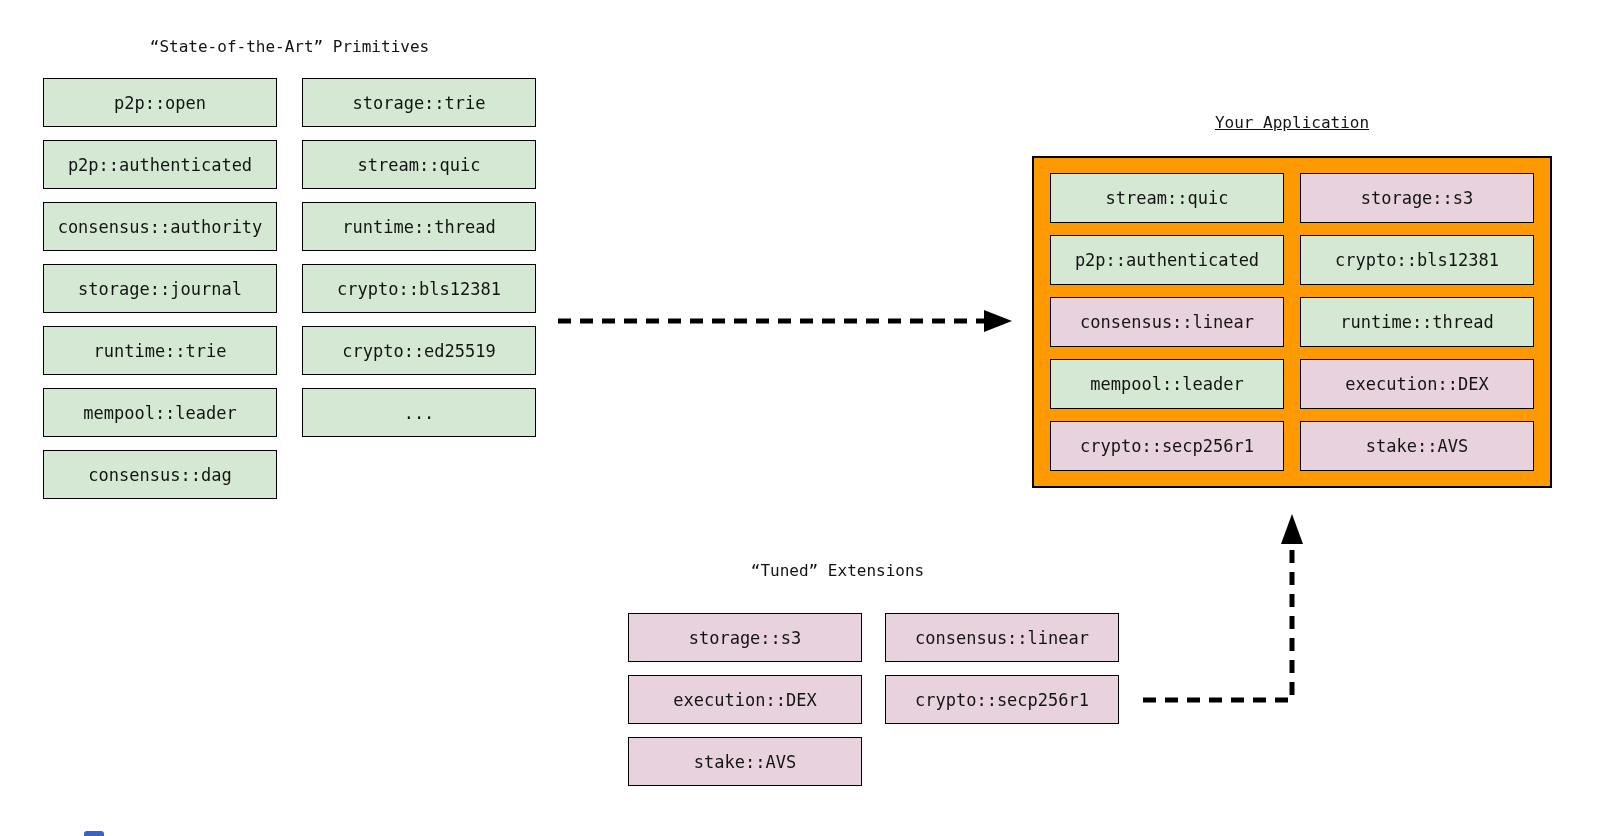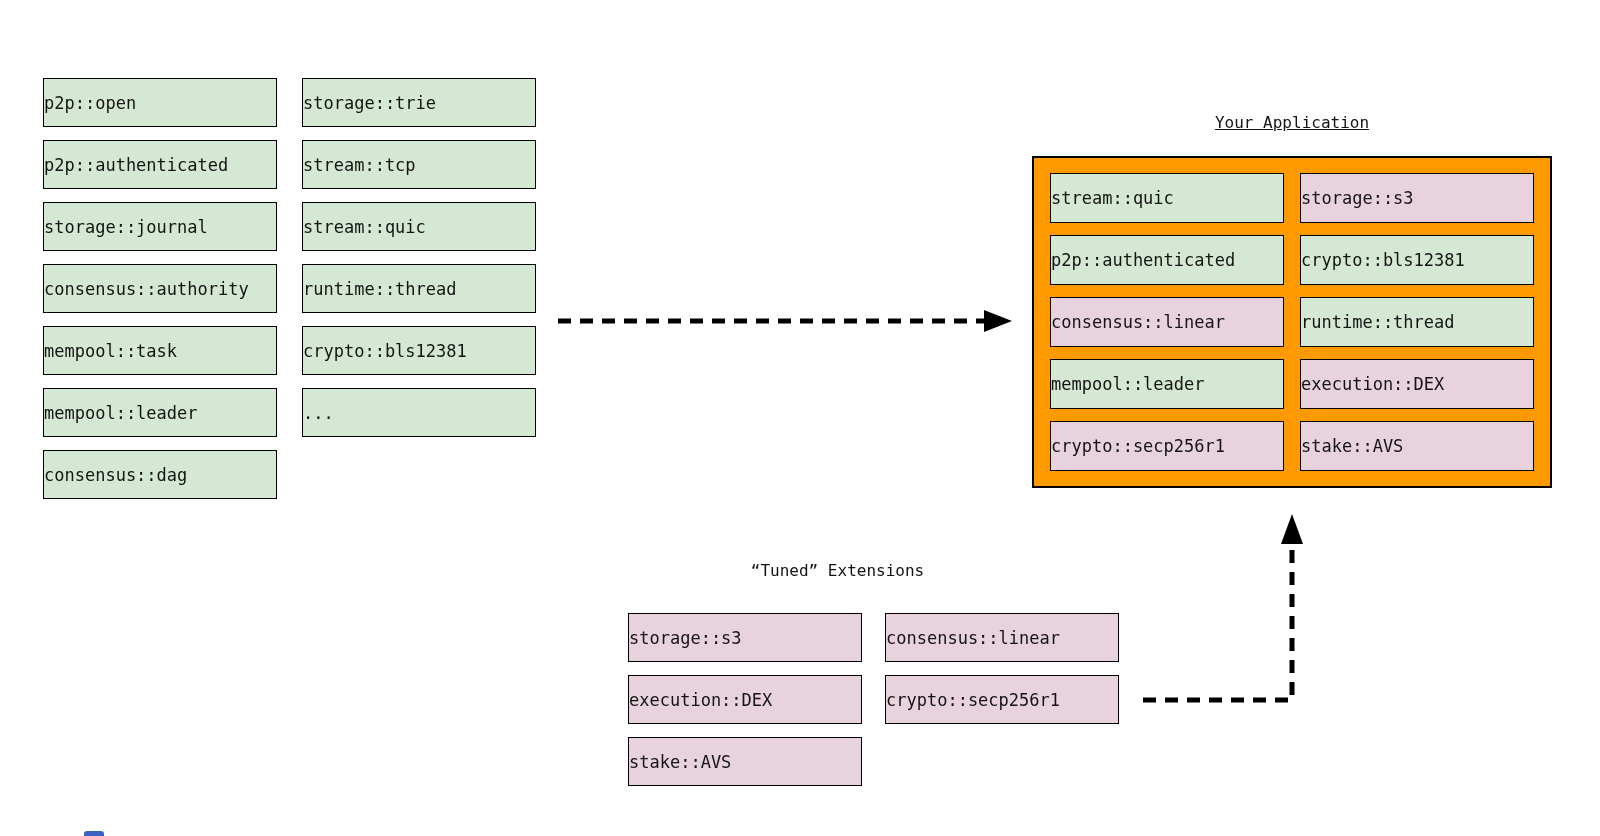--- a/index.html
+++ b/index.html
@@ -22,21 +22,21 @@
 
   .vcol { position:absolute; display:flex; flex-direction:column; gap:13px; }
   #primitives-col-0 { left:43px;  top:78px;  width:234px; }
   #primitives-col-1 { left:302px; top:78px;  width:234px;border-radius:15px; }
   #ext-col-0        { left:628px; top:613px; width:234px; }
   #ext-col-1        { left:885px; top:613px; width:234px; }
 
   .box {
     height:49px; flex:0 0 auto;
     border:1px solid var(--box-border,#000);
-    display:flex; align-items:center; justify-content:flex-start;
+    display:flex; align-items:center; justify-content:center;
     font-size:17px; color:var(--text,#141414); white-space:pre;
   }
   .box.primitive { background:var(--primitive-fill,#d5e8d4); }
   .box.extension { background:var(--extension-fill,#e7d2dd); }
 
   #app-box {
     position:absolute; left:1032px; top:156px; width:520px; height:332px;
     background:var(--app-fill,#ff9900);
     border:2px solid var(--box-border,#000);
     padding:15px 16px;
@@ -61,35 +61,36 @@
 
   <svg id="arrows" viewBox="0 0 1600 836" xmlns="http://www.w3.org/2000/svg">
 
     <line x1="558" y1="321" x2="986" y2="321" stroke="#000" stroke-width="5" stroke-dasharray="13 9"></line>
     <polygon points="984,310 984,332 1012,321" fill="#000"></polygon>
 
     <path d="M 1143 700 L 1292 700 L 1292 542" fill="none" stroke="#000" stroke-width="5" stroke-dasharray="13 9"></path>
     <polygon points="1281,544 1303,544 1292,514" fill="#000"></polygon>
   </svg>
 
+  <div id="primitives-title" class="section-title">“State-of-the-Art” Primitives</div>
   <div id="primitives-col-0" class="vcol">
       <div class="box primitive"><span>p2p::open</span></div>
       <div class="box primitive"><span>p2p::authenticated</span></div>
+      <div class="box primitive"><span>consensus::authority</span></div>
       <div class="box primitive"><span>storage::journal</span></div>
-      <div class="box primitive"><span>consensus::authority</span></div>
-      <div class="box primitive"><span>mempool::task</span></div>
+      <div class="box primitive"><span>runtime::trie</span></div>
       <div class="box primitive"><span>mempool::leader</span></div>
       <div class="box primitive"><span>consensus::dag</span></div>
     </div>
   <div id="primitives-col-1" class="vcol">
       <div class="box primitive"><span>storage::trie</span></div>
-      <div class="box primitive"><span>stream::tcp</span></div>
       <div class="box primitive"><span>stream::quic</span></div>
       <div class="box primitive"><span>runtime::thread</span></div>
       <div class="box primitive"><span>crypto::bls12381</span></div>
+      <div class="box primitive"><span>crypto::ed25519</span></div>
       <div class="box primitive"><span>...</span></div>
     </div>
 
   <div id="app-title" class="section-title">Your Application</div>
   <div id="app-box">
     <div id="app-grid">
         <div class="box primitive"><span>stream::quic</span></div>
         <div class="box extension"><span>storage::s3</span></div>
         <div class="box primitive"><span>p2p::authenticated</span></div>
         <div class="box primitive"><span>crypto::bls12381</span></div>

